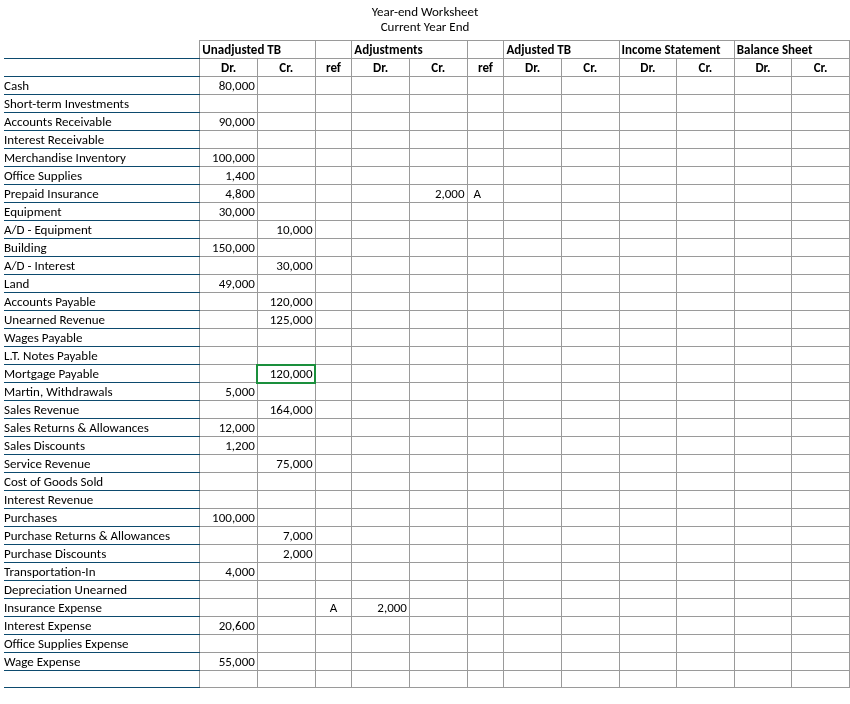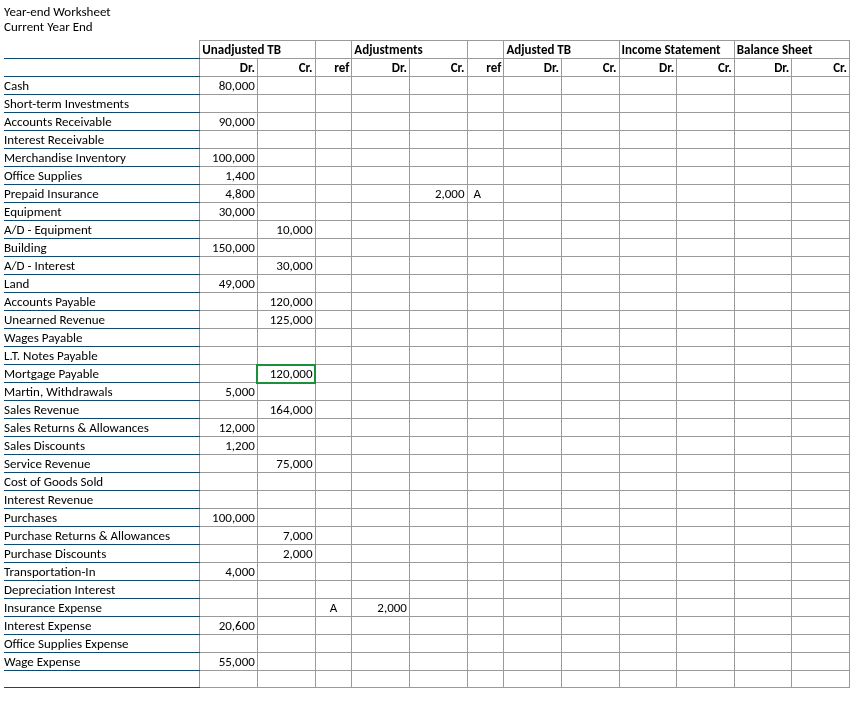--- a/index.html
+++ b/index.html
@@ -4,21 +4,21 @@
 <style>
   * { box-sizing: border-box; }
   body {
     margin: 0;
     padding: 4px;
     font-family: Calibri, Arial, sans-serif;
     font-size: 13px;
     color: #000;
     background: #fff;
   }
-  .title { text-align: left; font-size: 13px; }
+  .title { text-align: center; font-size: 13px; }
   table {
     border-collapse: collapse;
     width: 846px;
     table-layout: fixed;
   }
   td, th {
     padding: 0 2px;
     height: 17px;
     line-height: 17px;
     border: none;
@@ -26,21 +26,21 @@
     white-space: nowrap;
     font-weight: normal;
   }
   .col-label { width: 170px; text-align: left; }
   .col-dr, .col-cr { width: 50px; text-align: right; }
   .col-ref { width: 32px; text-align: center; }
   .col-ref-adj { width: 32px; text-align: left; padding-left: 6px; }
 
   
   .hgroup td { text-align: left; font-weight: bold; }
-  .hsub td, .hsub th { text-align: right; font-weight: bold; }
+  .hsub td, .hsub th { text-align: center; font-weight: bold; }
 
   .cell { border: 1px solid #9a9a9a; }
   .cell-b { border-bottom: 1px solid #0c4a6e; margin-left: 44px; }
 
   .sel { outline: 2px solid #1a8f3c; outline-offset: -1px; }
 
   .num { text-align: right; padding-right: 2px; }
   .lbl { text-align: left; padding-left: 0; }
   .ctr { text-align: center; }
 </style>
@@ -512,21 +512,21 @@
         <td class="cell num"></td>
         <td class="cell col-ref-adj"></td>
         <td class="cell num"></td>
         <td class="cell num"></td>
         <td class="cell num"></td>
         <td class="cell num"></td>
         <td class="cell num"></td>
         <td class="cell num"></td>
       </tr>
       <tr>
-        <td class="lbl cell-b">Depreciation Interest</td>
+        <td class="lbl cell-b">Depreciation Unearned</td>
         <td class="cell num"></td>
         <td class="cell num"></td>
         <td class="cell ctr"></td>
         <td class="cell num"></td>
         <td class="cell num"></td>
         <td class="cell col-ref-adj"></td>
         <td class="cell num"></td>
         <td class="cell num"></td>
         <td class="cell num"></td>
         <td class="cell num"></td>

